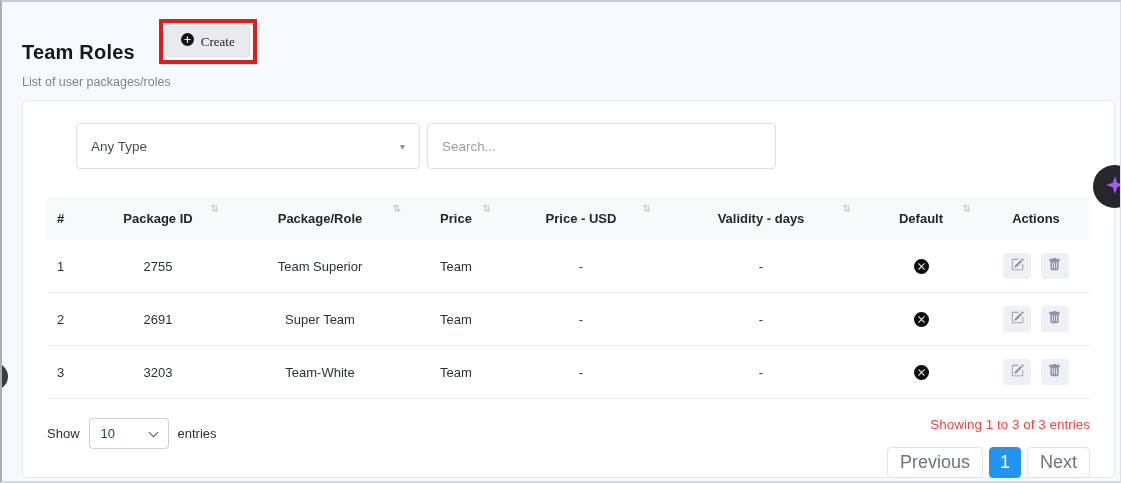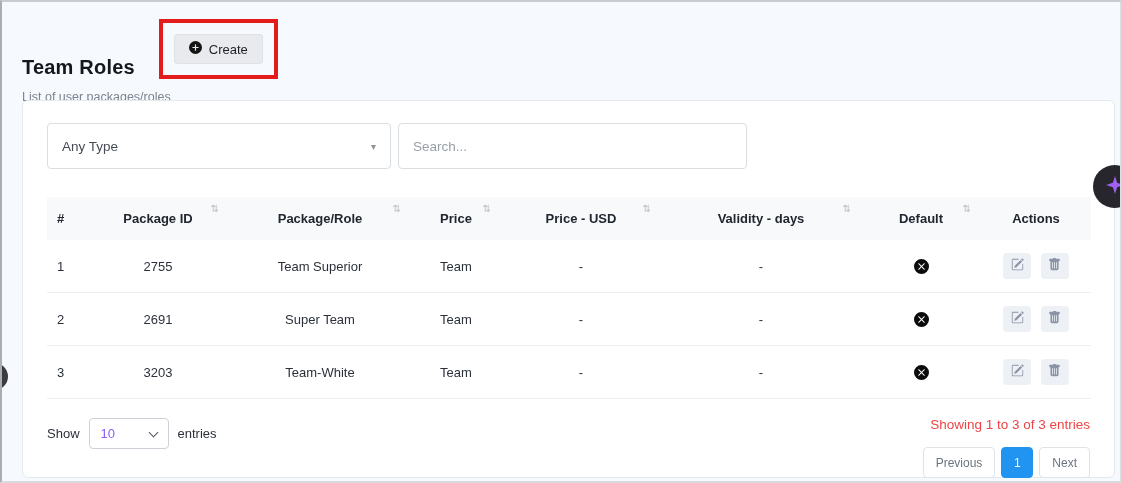--- a/index.html
+++ b/index.html
@@ -14,21 +14,21 @@
     border-left: 2px solid #a9aeb4;
     border-bottom: 2px solid #d8dcdf;
     border-right: 1px solid #dde0e3;
     overflow: hidden;
   }
 
   
   .page-head { padding: 17px 0 0 20px; }
   .title-row { display: flex; align-items: flex-end; }
   .page-title { font-size: 20px; font-weight: 700; color: #14171c; letter-spacing: .2px; }
-  .annotation-box { margin-left: 24px; border: 4px solid #e21b1b; padding: 11px; display: inline-block; }
+  .annotation-box { margin-left: 24px; border: 4px solid #e21b1b; padding: 3px; display: inline-block; font-family: Liberation Serif, serif; }
   .create-btn {
     display: inline-flex; align-items: center; gap: 7px;
     background: #e9eaed; border: 1px solid #e0e2e6; border-radius: 3px;
     padding: 6px 14px; font-size: 13px; color: #1c2026; cursor: pointer;
     font-family: inherit;
   }
   .create-btn svg { width: 13px; height: 13px; }
   .page-subtitle { margin-top: 11px; font-size: 12.5px; color: #7d848e; }
 
   
@@ -37,21 +37,21 @@
     background: #ffffff; border: 1px solid #e4e9ef; border-radius: 6px;
     padding: 22px 24px;
   }
 
   
   .filter-row { display: flex; gap: 7px; }
   .select-box {
     width: 344px; height: 46px; background: #fff;
     border: 1px solid #d9dee3; border-radius: 4px;
     display: flex; align-items: center; justify-content: space-between;
-    padding: 0 14px; font-size: 13.5px; color: #454c55; cursor: pointer;
+    padding: 0 14px; font-size: 13.5px; color: #454c55; cursor: pointer; margin-left: 29px;
   }
   .select-box .caret { font-size: 10px; color: #8d949c; }
   .search-input {
     width: 349px; height: 46px; border: 1px solid #d9dee3; border-radius: 4px;
     padding: 0 14px; font-size: 13.5px; color: #b91c1c; outline: none;
     font-family: inherit;
   }
   .search-input::placeholder { color: #98a0a8; }
 
   
@@ -73,29 +73,29 @@
     margin: 0 3px; cursor: pointer; vertical-align: middle;
   }
   .icon-btn svg { width: 13px; height: 13px; fill: #8b94a6; }
 
   
   .table-footer { margin-top: 16px; display: flex; justify-content: space-between; align-items: flex-start; }
   .show-group { display: flex; align-items: center; gap: 9px; font-size: 13px; color: #2b313a; margin-top: 3px; }
   .page-size-select {
     width: 80px; height: 31px; border: 1px solid #ccd2d8; border-radius: 4px; background: #fff;
     display: flex; align-items: center; justify-content: space-between; padding: 8px 11px;
-    font-size: 13px; color: #8b5cf6; cursor: pointer;
+    font-size: 13px; color: #14532d; cursor: pointer;
   }
   .chev { width: 7px; height: 7px; border-right: 1.6px solid #555b62; border-bottom: 1.6px solid #555b62; transform: rotate(45deg); margin-top: -3px; }
   .right-col { display: flex; flex-direction: column; align-items: flex-end; }
   .summary { font-size: 13.5px; color: #ef4444; margin-top: 2px; }
   .pagination { margin-top: 15px; display: flex; gap: 6px; }
   .page-btn {
     height: 31px; padding: 0 12px; border: 1px solid #dfe3e8; background: #fff;
-    color: #6b7480; font-size: 12px; border-radius: 4px;
+    color: #6b7480; font-size: 18px; border-radius: 4px;
     display: inline-flex; align-items: center; justify-content: center; cursor: pointer;
     font-family: inherit;
   }
   .page-btn.active { background: #2193f0; border-color: #2193f0; color: #fff; width: 32px; padding: 0; }
 
   
   .ai-fab {
     position: absolute; right: -16px; top: 163px; width: 43px; height: 43px;
     border-radius: 50%; background: #26262c; display: flex; align-items: center; justify-content: center;
     z-index: 5; cursor: pointer;

